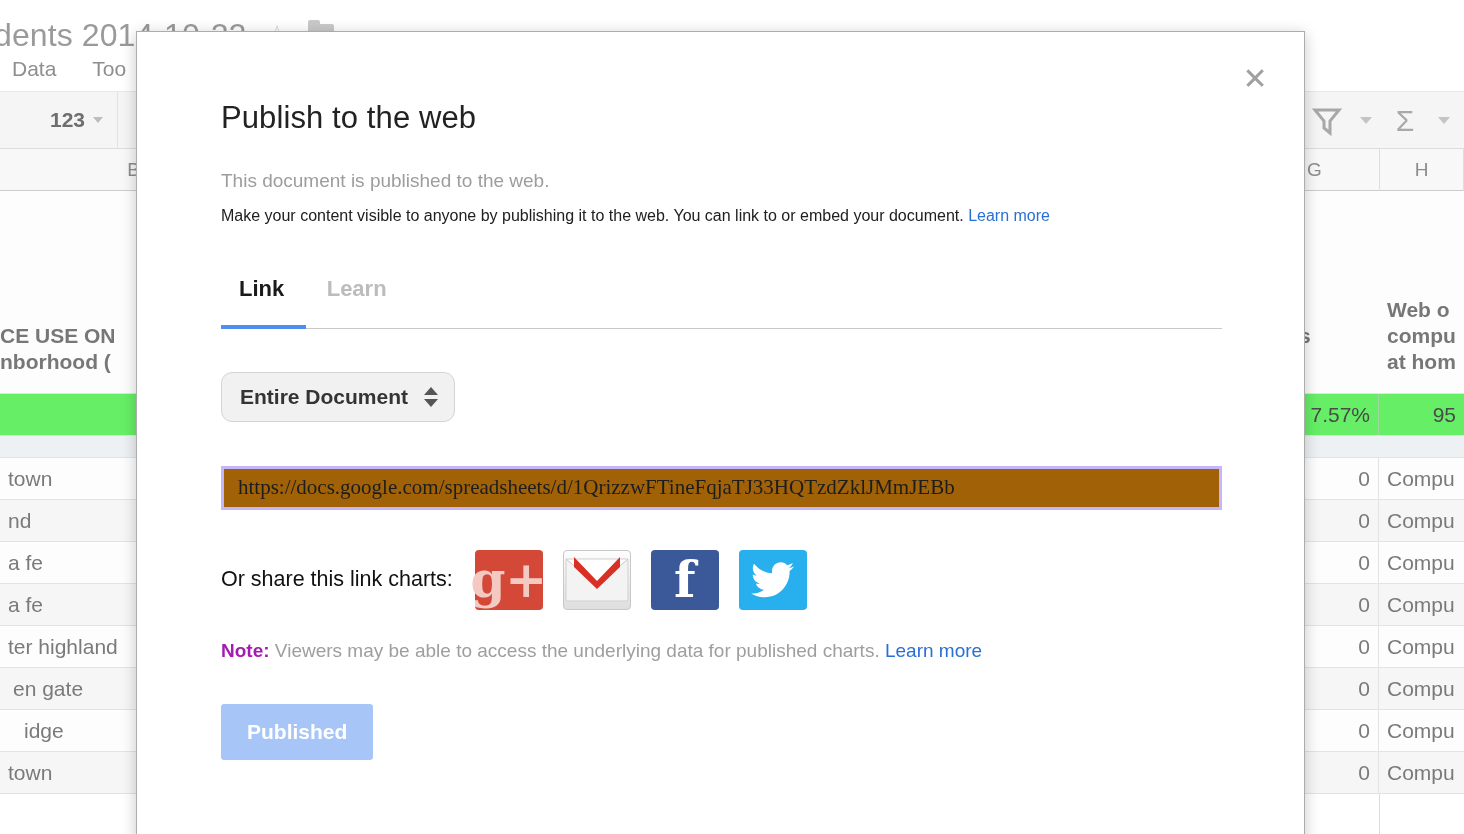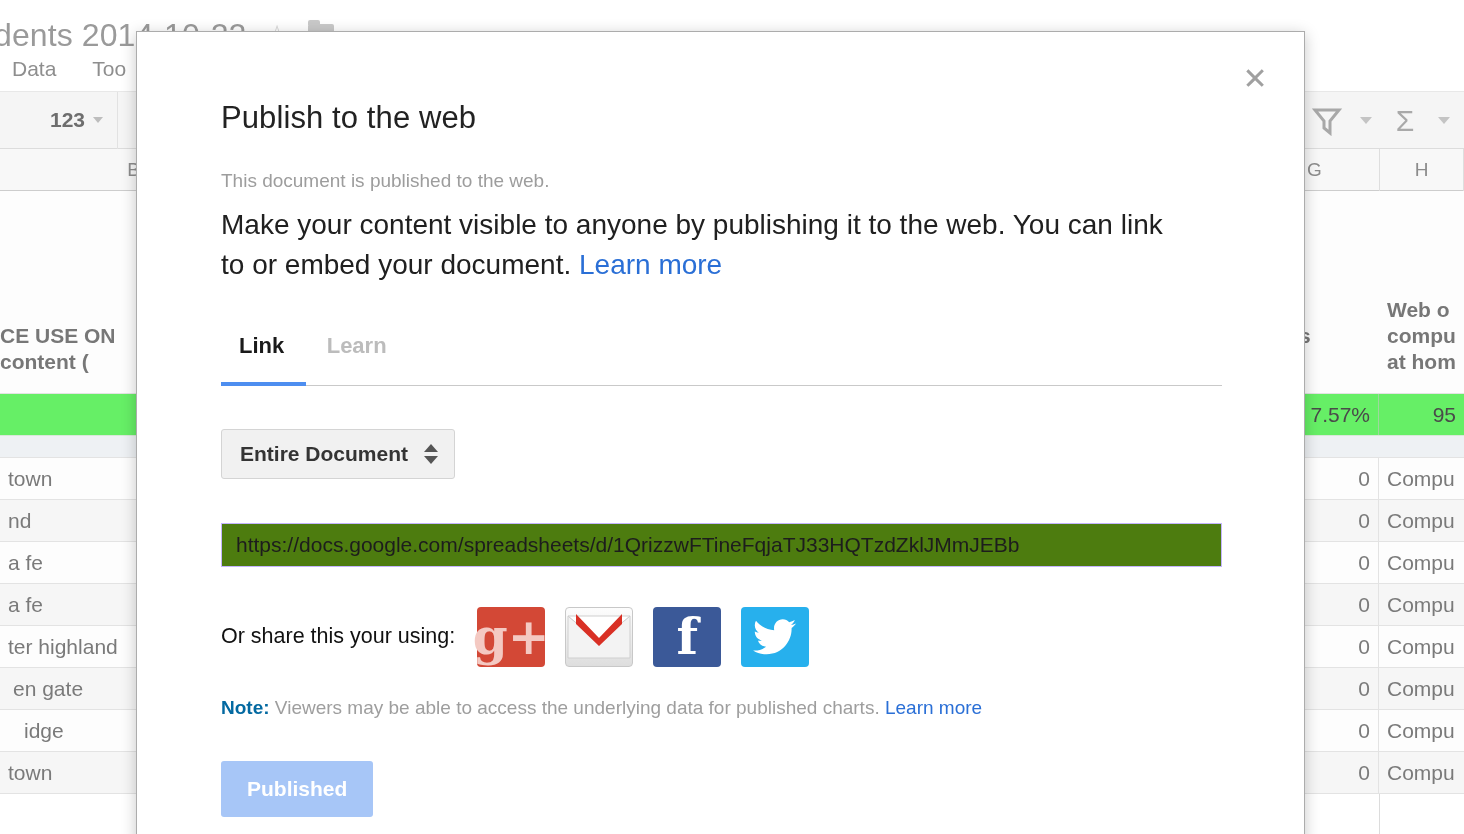--- a/index.html
+++ b/index.html
@@ -142,21 +142,21 @@
   }
   .modal-inner { padding: 68px 0 0 84px; }
   .modal-title {
     font-size: 31px; color: #222222; font-weight: normal;
     margin: 0 0 34px 0; letter-spacing: 0.1px;
   }
   .modal-sub {
     font-size: 19px; color: #9d9d9d; margin: 0 0 13px 0;
   }
   .modal-desc {
-    font-size: 28px; color: #202020; line-height: 1.42;
+    font-size: 16px; color: #202020; line-height: 1.42;
     width: 945px; margin: 0;
   }
   a.link { color: #2a6fd6; text-decoration: none; }
 
   .tabs {
     margin-top: 48px; width: 1001px; position: relative;
     border-bottom: 1px solid #c9c9c9; height: 53px;
   }
   .tab {
     display: inline-block; font-size: 22px; padding: 0 19px 15px 19px;
@@ -165,42 +165,42 @@
   .tab:first-child { padding-left: 18px; }
   .tab.active { color: #1a1a1a; }
   .tab-underline {
     position: absolute; left: 0; bottom: -1px; width: 85px; height: 4px;
     background: #4d8ef0;
   }
 
   .select-wrap { margin-top: 43px; }
   .doc-select {
     display: inline-flex; align-items: center;
-    background: #f1f1f1; border: 1px solid #d4d4d4; border-radius: 3px;
+    background: #f1f1f1; border: 1px solid #d4d4d4; border-radius: 11px;
     padding: 12px 16px 12px 18px; font-size: 21px; font-weight: bold;
     color: #343434; cursor: pointer; min-width: 228px;
   }
   .select-arrows {
     margin-left: 16px; display: inline-flex; flex-direction: column;
     align-items: center; justify-content: center; gap: 4px;
   }
   .arrow-up {
     width: 0; height: 0; border-left: 7px solid transparent;
     border-right: 7px solid transparent; border-bottom: 8px solid #555;
   }
   .arrow-down {
     width: 0; height: 0; border-left: 7px solid transparent;
     border-right: 7px solid transparent; border-top: 8px solid #555;
   }
 
   .url-field {
     margin-top: 44px; width: 1001px; height: 44px;
-    border: 1px solid #c4b5fd; background: #4d7c0f;
+    border: 3px solid #c4b5fd; background: #a16207;
     font-size: 21px; color: #1d1d1d; padding: 0 14px;
-    font-family: Liberation Sans, sans-serif;
+    font-family: Liberation Serif, serif;
     outline: none;
   }
 
   .share-row {
     margin-top: 40px; display: flex; align-items: center;
   }
   .share-label { font-size: 21.5px; color: #111; margin-right: 22px; }
   .share-icon {
     width: 68px; height: 60px; margin-right: 20px; border-radius: 4px;
     display: flex; align-items: center; justify-content: center;
@@ -216,21 +216,21 @@
     border: 1px solid #c8c8c8;
   }
   .si-fb { background: #3b5998; }
   .si-fb span {
     color: #ffffff; font-size: 50px; font-weight: bold;
     font-family: "DejaVu Serif", serif; line-height: 0.95;
   }
   .si-tw { background: #27b0ed; }
 
   .note-row { margin-top: 30px; font-size: 19px; color: #9e9e9e; }
-  .note-row b { color: #0369a1; }
+  .note-row b { color: #a21caf; }
 
   .publish-btn {
     margin-top: 42px; display: inline-block;
     background: #a7c6f7; color: #ffffff; font-weight: bold;
     font-size: 21px; padding: 16px 26px; border-radius: 3px;
     border: none; cursor: pointer; font-family: "Liberation Sans", sans-serif;
   }
 </style>
 </head>
 <body>
@@ -291,21 +291,21 @@
     </div>
 
     <div class="grid-body">
       <div class="vline" style="left:139px"></div>
       <div class="vline" style="left:1249px"></div>
       <div class="vline" style="left:1379px"></div>
 
       <div class="grid-row" style="top:0;height:203px">
         <div class="cell hdr" style="left:0;width:139px;border-right:none;padding-bottom:12px">
           <div style="position:absolute;bottom:44px;left:0"><b>CE USE ON</b></div>
-          <div style="position:absolute;bottom:18px;left:0"><b>content (</b></div>
+          <div style="position:absolute;bottom:18px;left:0"><b>nborhood (</b></div>
         </div>
         <div class="cell hdr" style="left:1249px;width:130px;border-right:none;padding-bottom:12px">
           <div style="position:absolute;bottom:44px;left:8px"><b>iness</b></div>
           <div style="position:absolute;bottom:18px;left:8px"><b>er?</b></div>
         </div>
         <div class="cell hdr" style="left:1379px;width:85px;border-right:none;padding-bottom:12px">
           <div style="position:absolute;bottom:70px;left:8px"><b>Web o</b></div>
           <div style="position:absolute;bottom:44px;left:8px"><b>compu</b></div>
           <div style="position:absolute;bottom:18px;left:8px"><b>at hom</b></div>
         </div>
@@ -384,21 +384,21 @@
         <span class="select-arrows">
           <i class="arrow-up"></i>
             <i class="arrow-down"></i>
         </span>
       </div>
     </div>
 
     <input class="url-field" type="text" value="https://docs.google.com/spreadsheets/d/1QrizzwFTineFqjaTJ33HQTzdZklJMmJEBb" style="">
 
     <div class="share-row">
-      <span class="share-label">Or share this your using:</span>
+      <span class="share-label">Or share this link charts:</span>
 
       <div class="share-icon si-gplus">
         <span>g+</span>
       </div>
 
       <div class="share-icon si-gmail">
         <svg width="66" height="58" viewBox="0 0 66 58">
           <polygon points="2,8 33,34 64,8 64,50 2,50" fill="#f3f3f3" stroke="#cfcfcf" stroke-width="1"></polygon>
           <polygon points="2,8 33,34 64,8" fill="#ffffff" stroke="#cfcfcf" stroke-width="1"></polygon>
           <path d="M10 6 L33 30 L56 6 L56 16 L33 38 L10 16 Z" fill="#d93025"></path>

